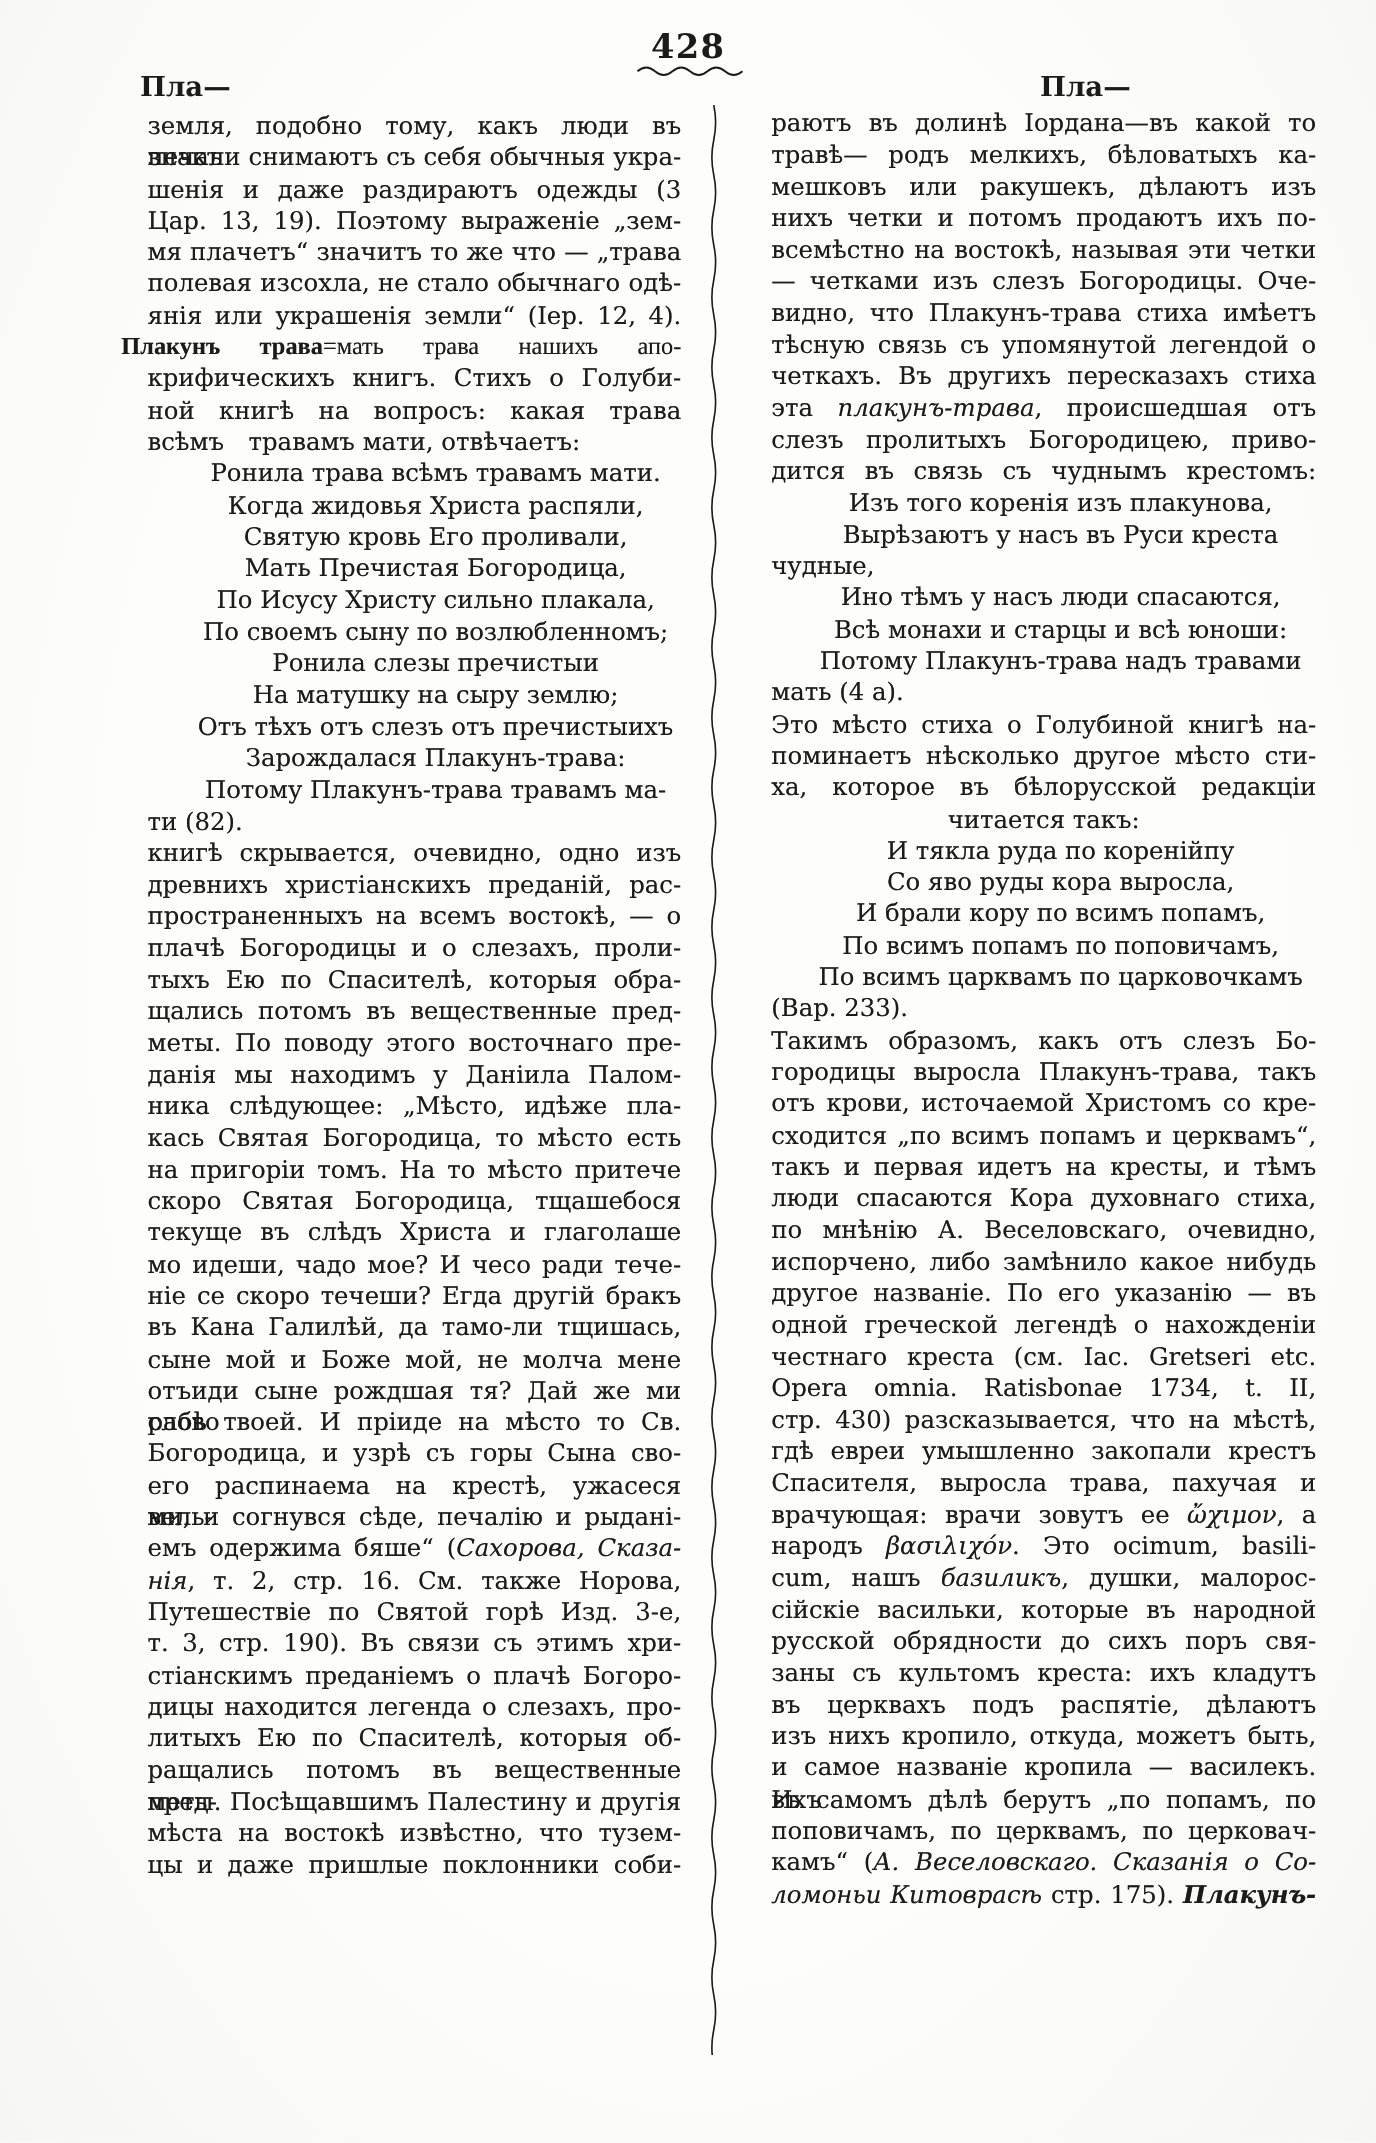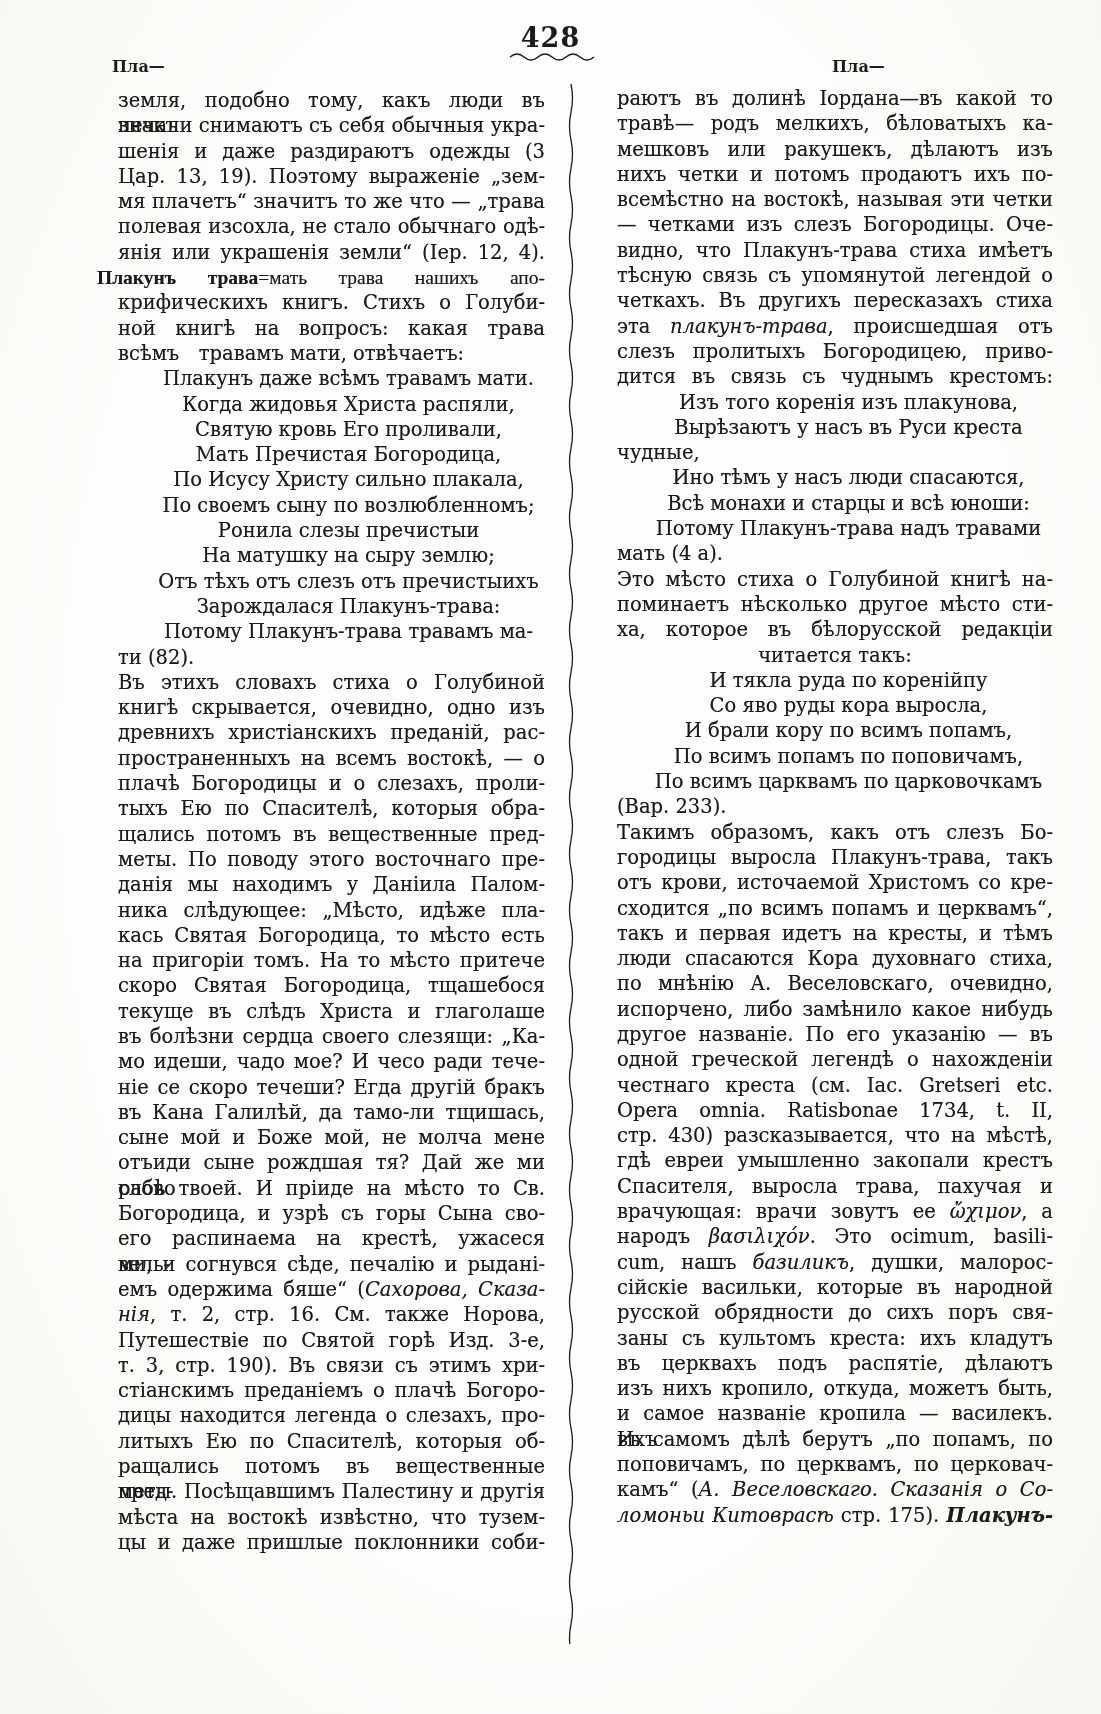--- a/index.html
+++ b/index.html
@@ -19,21 +19,21 @@
   }
   .pagenum{
     position:absolute; top:22px; left:0; width:100%;
     text-align:center; font-size:27px; font-weight:700;
     letter-spacing:1px;
   }
   .pagenum-flourish{
     position:absolute; top:50px; left:508px;
   }
   .runhead{
-    position:absolute; top:57px; font-size:16px; font-weight:700;
+    position:absolute; top:57px; font-size:22px; font-weight:700;
   }
   .runhead.left{left:112px;}
   .runhead.right{left:832px;}
   .col{
     position:absolute; top:88px; width:448px;
   }
   #col-left{left:97px; width:448px;}
   #col-right{left:617px; top:86px; width:436px;}
   .ln{
     font-size:19.5px;
@@ -84,47 +84,45 @@
       <div class="ln a-j s-body">печали снимаютъ съ себя обычныя укра-</div>
       <div class="ln a-j s-body">шенія и даже раздираютъ одежды (3</div>
       <div class="ln a-j s-body">Цар. 13, 19). Поэтому выраженіе „зем-</div>
       <div class="ln a-j s-body">мя плачетъ“ значитъ то же что — „трава</div>
       <div class="ln a-j s-body">полевая изсохла, не стало обычнаго одѣ-</div>
       <div class="ln a-j s-body">янія или украшенія земли“ (Іер. 12, 4).</div>
       <div class="ln a-j s-entry"><span class="f-b">Плакунъ трава</span><span>=мать трава нашихъ апо-</span></div>
       <div class="ln a-j s-body">крифическихъ книгъ. Стихъ о Голуби-</div>
       <div class="ln a-j s-body">ной книгѣ на вопросъ: какая трава всѣмъ</div>
       <div class="ln a-l s-body">травамъ мати, отвѣчаетъ:</div>
-      <div class="ln a-l s-verse">Плакунъ даже всѣмъ травамъ мати.</div>
+      <div class="ln a-l s-verse">Ронила трава всѣмъ травамъ мати.</div>
       <div class="ln a-l s-verse">Когда жидовья Христа распяли,</div>
       <div class="ln a-l s-verse">Святую кровь Его проливали,</div>
       <div class="ln a-l s-verse">Мать Пречистая Богородица,</div>
       <div class="ln a-l s-verse">По Исусу Христу сильно плакала,</div>
       <div class="ln a-l s-verse">По своемъ сыну по возлюбленномъ;</div>
       <div class="ln a-l s-verse">Ронила слезы пречистыи</div>
       <div class="ln a-l s-verse">На матушку на сыру землю;</div>
       <div class="ln a-l s-verse">Отъ тѣхъ отъ слезъ отъ пречистыихъ</div>
       <div class="ln a-l s-verse">Зарождалася Плакунъ-трава:</div>
       <div class="ln a-l s-verse">Потому Плакунъ-трава травамъ ма-</div>
       <div class="ln a-r s-body">ти (82).</div>
-      <div class="ln a-j s-body">Въ этихъ словахъ стиха о Голубиной</div>
       <div class="ln a-j s-body">книгѣ скрывается, очевидно, одно изъ</div>
       <div class="ln a-j s-body">древнихъ христіанскихъ преданій, рас-</div>
       <div class="ln a-j s-body">пространенныхъ на всемъ востокѣ, — о</div>
       <div class="ln a-j s-body">плачѣ Богородицы и о слезахъ, проли-</div>
       <div class="ln a-j s-body">тыхъ Ею по Спасителѣ, которыя обра-</div>
       <div class="ln a-j s-body">щались потомъ въ вещественные пред-</div>
       <div class="ln a-j s-body">меты. По поводу этого восточнаго пре-</div>
       <div class="ln a-j s-body">данія мы находимъ у Даніила Палом-</div>
       <div class="ln a-j s-body">ника слѣдующее: „Мѣсто, идѣже пла-</div>
       <div class="ln a-j s-body">кась Святая Богородица, то мѣсто есть</div>
       <div class="ln a-j s-body">на пригоріи томъ. На то мѣсто притече</div>
       <div class="ln a-j s-body">скоро Святая Богородица, тщашебося</div>
       <div class="ln a-j s-body">текуще въ слѣдъ Христа и глаголаше</div>
-      <div class="ln a-j s-body">въ болѣзни сердца своего слезящи: „Ка-</div>
       <div class="ln a-j s-body">мо идеши, чадо мое? И чесо ради тече-</div>
       <div class="ln a-j s-body">ніе се скоро течеши? Егда другій бракъ</div>
       <div class="ln a-j s-body">въ Кана Галилѣй, да тамо-ли тщишась,</div>
       <div class="ln a-j s-body">сыне мой и Боже мой, не молча мене</div>
       <div class="ln a-j s-body">отъиди сыне рождшая тя? Дай же ми слово</div>
       <div class="ln a-j s-body">рабѣ твоей. И пріиде на мѣсто то Св.</div>
       <div class="ln a-j s-body">Богородица, и узрѣ съ горы Сына сво-</div>
       <div class="ln a-j s-body">его распинаема на крестѣ, ужасеся вель-</div>
       <div class="ln a-j s-body">ми, и согнувся сѣде, печалію и рыдані-</div>
       <div class="ln a-j s-body"><span>емъ одержима бяше“ (</span><span class="f-i">Сахорова, Сказа-</span></div>

